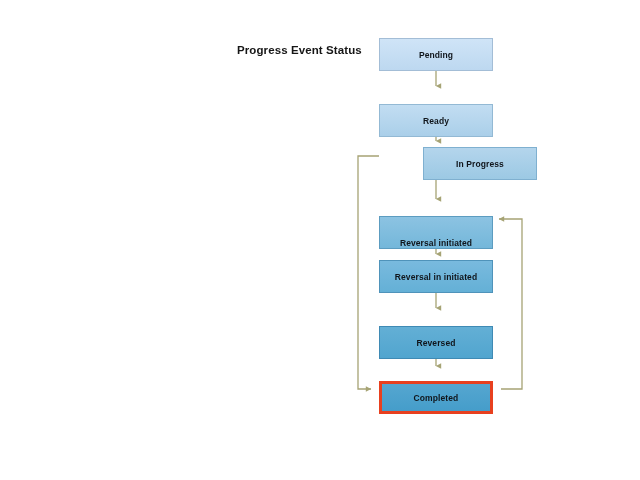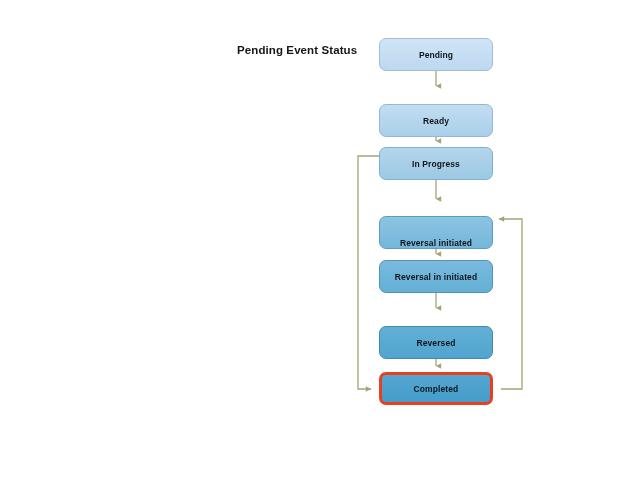--- a/index.html
+++ b/index.html
@@ -34,38 +34,37 @@
   }
   .node {
     position: absolute;
     width: 114px;
     height: 33px;
     left: 379px;
     box-sizing: border-box;
     display: flex;
     align-items: center;
     justify-content: center;
-    border-radius: 7px;
   }
   .node .node-label {
     font-size: 8.5px;
     font-weight: bold;
     color: #10151b;
     letter-spacing: 0.1px;
     text-align: center;
     white-space: nowrap;
   }
   .node-pending        { top: 38px;  background: linear-gradient(to bottom, #cfe4f7 0%, #bdd8f0 100%); border: 1px solid #a3bdd6; }
   .node-ready          { top: 104px;  background: linear-gradient(to bottom, #c2ddf2 0%, #aacfe9 100%); border: 1px solid #93b9d4; }
-  .node-inprogress     { top: 147px; background: linear-gradient(to bottom, #b4d5ec 0%, #9cc9e4 100%); border: 1px solid #7fb0d0; }
+  .node-inprogress     { top: 147px; background: linear-gradient(to bottom, #b4d5ec 0%, #9cc9e4 100%); border: 1px solid #7fb0d0; margin-left: 44px; }
   .node-revinitiated   { top: 216px; background: linear-gradient(to bottom, #8cc3e2 0%, #74b7da 100%); border: 1px solid #5c9cc0; align-items: flex-end; }
   .node-revinprogress  { top: 260px; background: linear-gradient(to bottom, #79bade 0%, #64b0d6 100%); border: 1px solid #4f93ba; }
   .node-reversed       { top: 326px; background: linear-gradient(to bottom, #63afd5 0%, #51a5cf 100%); border: 1px solid #3f8ab4; }
   .node-completed {
-    top: 372px;
+    top: 381px;
     background: linear-gradient(to bottom, #55a6d0 0%, #459dca 100%);
     border: 3px solid #e8401f;
   }
 </style>
 </head>
 <body>
 
 <div id="canvas">
 
   <svg id="diagram-svg" viewBox="0 0 640 480" xmlns="http://www.w3.org/2000/svg">
@@ -86,21 +85,21 @@
     <line x1="436" y1="180" x2="436" y2="199" stroke="#a6a374" stroke-width="1.3" marker-end="url(#arrow-down)"></line>
     <line x1="436" y1="238" x2="436" y2="254" stroke="#a6a374" stroke-width="1.3" marker-end="url(#arrow-down)"></line>
     <line x1="436" y1="293" x2="436" y2="308" stroke="#a6a374" stroke-width="1.3" marker-end="url(#arrow-down)"></line>
     <line x1="436" y1="347" x2="436" y2="366" stroke="#a6a374" stroke-width="1.3" marker-end="url(#arrow-down)"></line>
 
     <path d="M379,156 L358,156 L358,389 L371,389" fill="none" stroke="#a6a374" stroke-width="1.3" marker-end="url(#arrow-right)"></path>
 
     <path d="M501,389 L522,389 L522,219 L499,219" fill="none" stroke="#a6a374" stroke-width="1.3" marker-end="url(#arrow-left)"></path>
   </svg>
 
-  <div class="title-label">Pending Event Status</div>
+  <div class="title-label">Progress Event Status</div>
 
   <div class="node node-pending">
     <span class="node-label">Pending</span>
   </div>
 
   <div class="node node-ready">
     <span class="node-label">Ready</span>
   </div>
 
   <div class="node node-inprogress">

